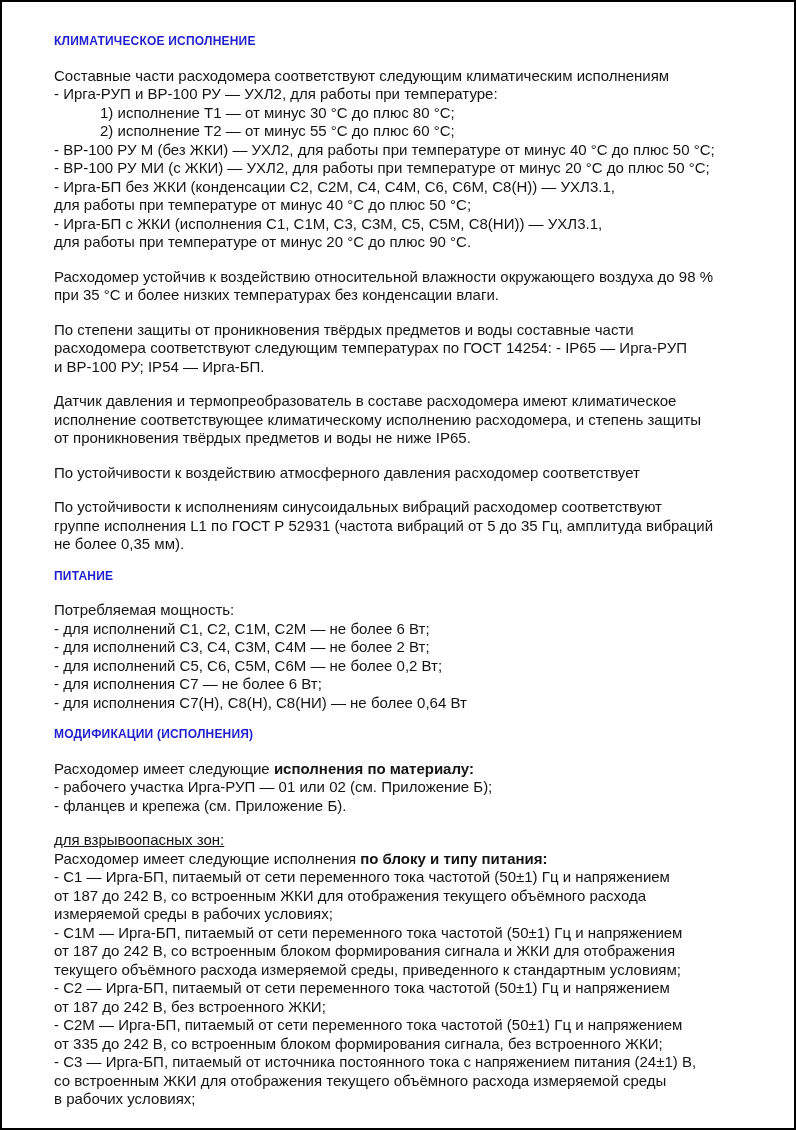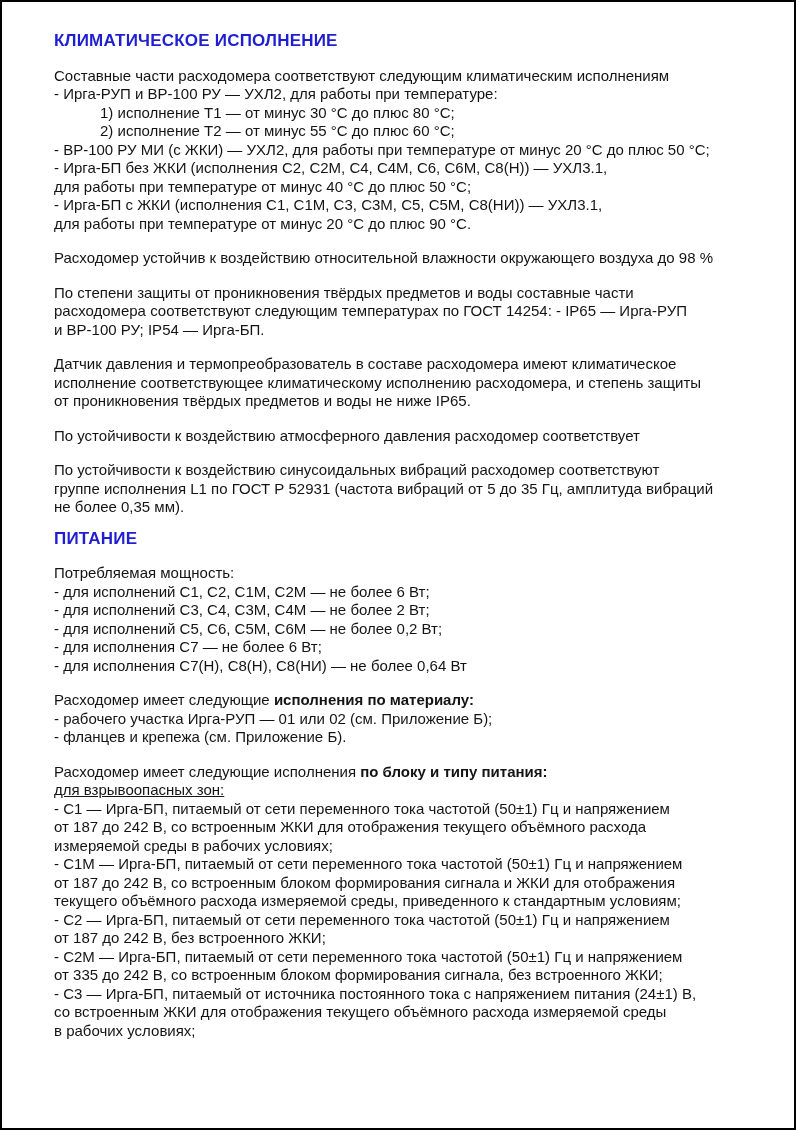--- a/index.html
+++ b/index.html
@@ -22,21 +22,21 @@
   }
   .content {
     padding: 30px 24px 0 52px;
     color: #141414;
     font-size: 15px;
     line-height: 18.5px;
   }
   .heading {
     color: #1f1fd1;
     font-weight: bold;
-    font-size: 17px;
+    font-size: 12px;
     margin: 13px 0 9px 0;
     letter-spacing: 0.2px;
   }
   .heading:first-child {
     margin-top: 0;
   }
   .para {
     margin: 16px 0 7px 0;
   }
   .line {
@@ -52,64 +52,67 @@
 <body>
 
 <div class="frame">
   <div class="content">
       <div class="heading">КЛИМАТИЧЕСКОЕ ИСПОЛНЕНИЕ</div>
       <div class="para">
         <div class="line"><span>Составные части расходомера соответствуют следующим климатическим исполнениям</span></div>
         <div class="line"><span>- Ирга-РУП и ВР-100 РУ — УХЛ2, для работы при температуре:</span></div>
         <div class="line indent"><span>1) исполнение Т1 — от минус 30 °С до плюс 80 °С;</span></div>
         <div class="line indent"><span>2) исполнение Т2 — от минус 55 °С до плюс 60 °С;</span></div>
+        <div class="line"><span>- ВР-100 РУ М (без ЖКИ) — УХЛ2, для работы при температуре от минус 40 °С до плюс 50 °С;</span></div>
         <div class="line"><span>- ВР-100 РУ МИ (с ЖКИ) — УХЛ2, для работы при температуре от минус 20 °С до плюс 50 °С;</span></div>
-        <div class="line"><span>- Ирга-БП без ЖКИ (исполнения С2, С2М, С4, С4М, С6, С6М, С8(Н)) — УХЛ3.1,</span></div>
+        <div class="line"><span>- Ирга-БП без ЖКИ (конденсации С2, С2М, С4, С4М, С6, С6М, С8(Н)) — УХЛ3.1,</span></div>
         <div class="line"><span>для работы при температуре от минус 40 °С до плюс 50 °С;</span></div>
         <div class="line"><span>- Ирга-БП с ЖКИ (исполнения С1, С1М, С3, С3М, С5, С5М, С8(НИ)) — УХЛ3.1,</span></div>
         <div class="line"><span>для работы при температуре от минус 20 °С до плюс 90 °С.</span></div>
       </div>
       <div class="para">
         <div class="line"><span>Расходомер устойчив к воздействию относительной влажности окружающего воздуха до 98 %</span></div>
+        <div class="line"><span>при 35 °С и более низких температурах без конденсации влаги.</span></div>
       </div>
       <div class="para">
         <div class="line"><span>По степени защиты от проникновения твёрдых предметов и воды составные части</span></div>
         <div class="line"><span>расходомера соответствуют следующим температурах по ГОСТ 14254: - IP65 — Ирга-РУП</span></div>
         <div class="line"><span>и ВР-100 РУ; IP54 — Ирга-БП.</span></div>
       </div>
       <div class="para">
         <div class="line"><span>Датчик давления и термопреобразователь в составе расходомера имеют климатическое</span></div>
         <div class="line"><span>исполнение соответствующее климатическому исполнению расходомера, и степень защиты</span></div>
         <div class="line"><span>от проникновения твёрдых предметов и воды не ниже IP65.</span></div>
       </div>
       <div class="para">
         <div class="line"><span>По устойчивости к воздействию атмосферного давления расходомер соответствует</span></div>
       </div>
       <div class="para">
-        <div class="line"><span>По устойчивости к воздействию синусоидальных вибраций расходомер соответствуют</span></div>
+        <div class="line"><span>По устойчивости к исполнениям синусоидальных вибраций расходомер соответствуют</span></div>
         <div class="line"><span>группе исполнения L1 по ГОСТ Р 52931 (частота вибраций от 5 до 35 Гц, амплитуда вибраций</span></div>
         <div class="line"><span>не более 0,35 мм).</span></div>
       </div>
       <div class="heading">ПИТАНИЕ</div>
       <div class="para">
         <div class="line"><span>Потребляемая мощность:</span></div>
         <div class="line"><span>- для исполнений С1, С2, С1М, С2М — не более 6 Вт;</span></div>
         <div class="line"><span>- для исполнений С3, С4, С3М, С4М — не более 2 Вт;</span></div>
         <div class="line"><span>- для исполнений С5, С6, С5М, С6М — не более 0,2 Вт;</span></div>
         <div class="line"><span>- для исполнения С7 — не более 6 Вт;</span></div>
         <div class="line"><span>- для исполнения С7(Н), С8(Н), С8(НИ) — не более 0,64 Вт</span></div>
       </div>
+      <div class="heading">МОДИФИКАЦИИ (ИСПОЛНЕНИЯ)</div>
       <div class="para">
         <div class="line"><span>Расходомер имеет следующие </span><span class="b">исполнения по материалу</span><span class="b">:</span></div>
         <div class="line"><span>- рабочего участка Ирга-РУП — 01 или 02 (см. Приложение Б);</span></div>
         <div class="line"><span>- фланцев и крепежа (см. Приложение Б).</span></div>
       </div>
       <div class="para">
+        <div class="line"><span class="u">для взрывоопасных зон:</span></div>
         <div class="line"><span>Расходомер имеет следующие исполнения </span><span class="b">по блоку и типу питания</span><span class="b">:</span></div>
-        <div class="line"><span class="u">для взрывоопасных зон:</span></div>
         <div class="line"><span>- С1 — Ирга-БП, питаемый от сети переменного тока частотой (50±1) Гц и напряжением</span></div>
         <div class="line"><span>от 187 до 242 В, со встроенным ЖКИ для отображения текущего объёмного расхода</span></div>
         <div class="line"><span>измеряемой среды в рабочих условиях;</span></div>
         <div class="line"><span>- С1М — Ирга-БП, питаемый от сети переменного тока частотой (50±1) Гц и напряжением</span></div>
         <div class="line"><span>от 187 до 242 В, со встроенным блоком формирования сигнала и ЖКИ для отображения</span></div>
         <div class="line"><span>текущего объёмного расхода измеряемой среды, приведенного к стандартным условиям;</span></div>
         <div class="line"><span>- С2 — Ирга-БП, питаемый от сети переменного тока частотой (50±1) Гц и напряжением</span></div>
         <div class="line"><span>от 187 до 242 В, без встроенного ЖКИ;</span></div>
         <div class="line"><span>- С2М — Ирга-БП, питаемый от сети переменного тока частотой (50±1) Гц и напряжением</span></div>
         <div class="line"><span>от 335 до 242 В, со встроенным блоком формирования сигнала, без встроенного ЖКИ;</span></div>

